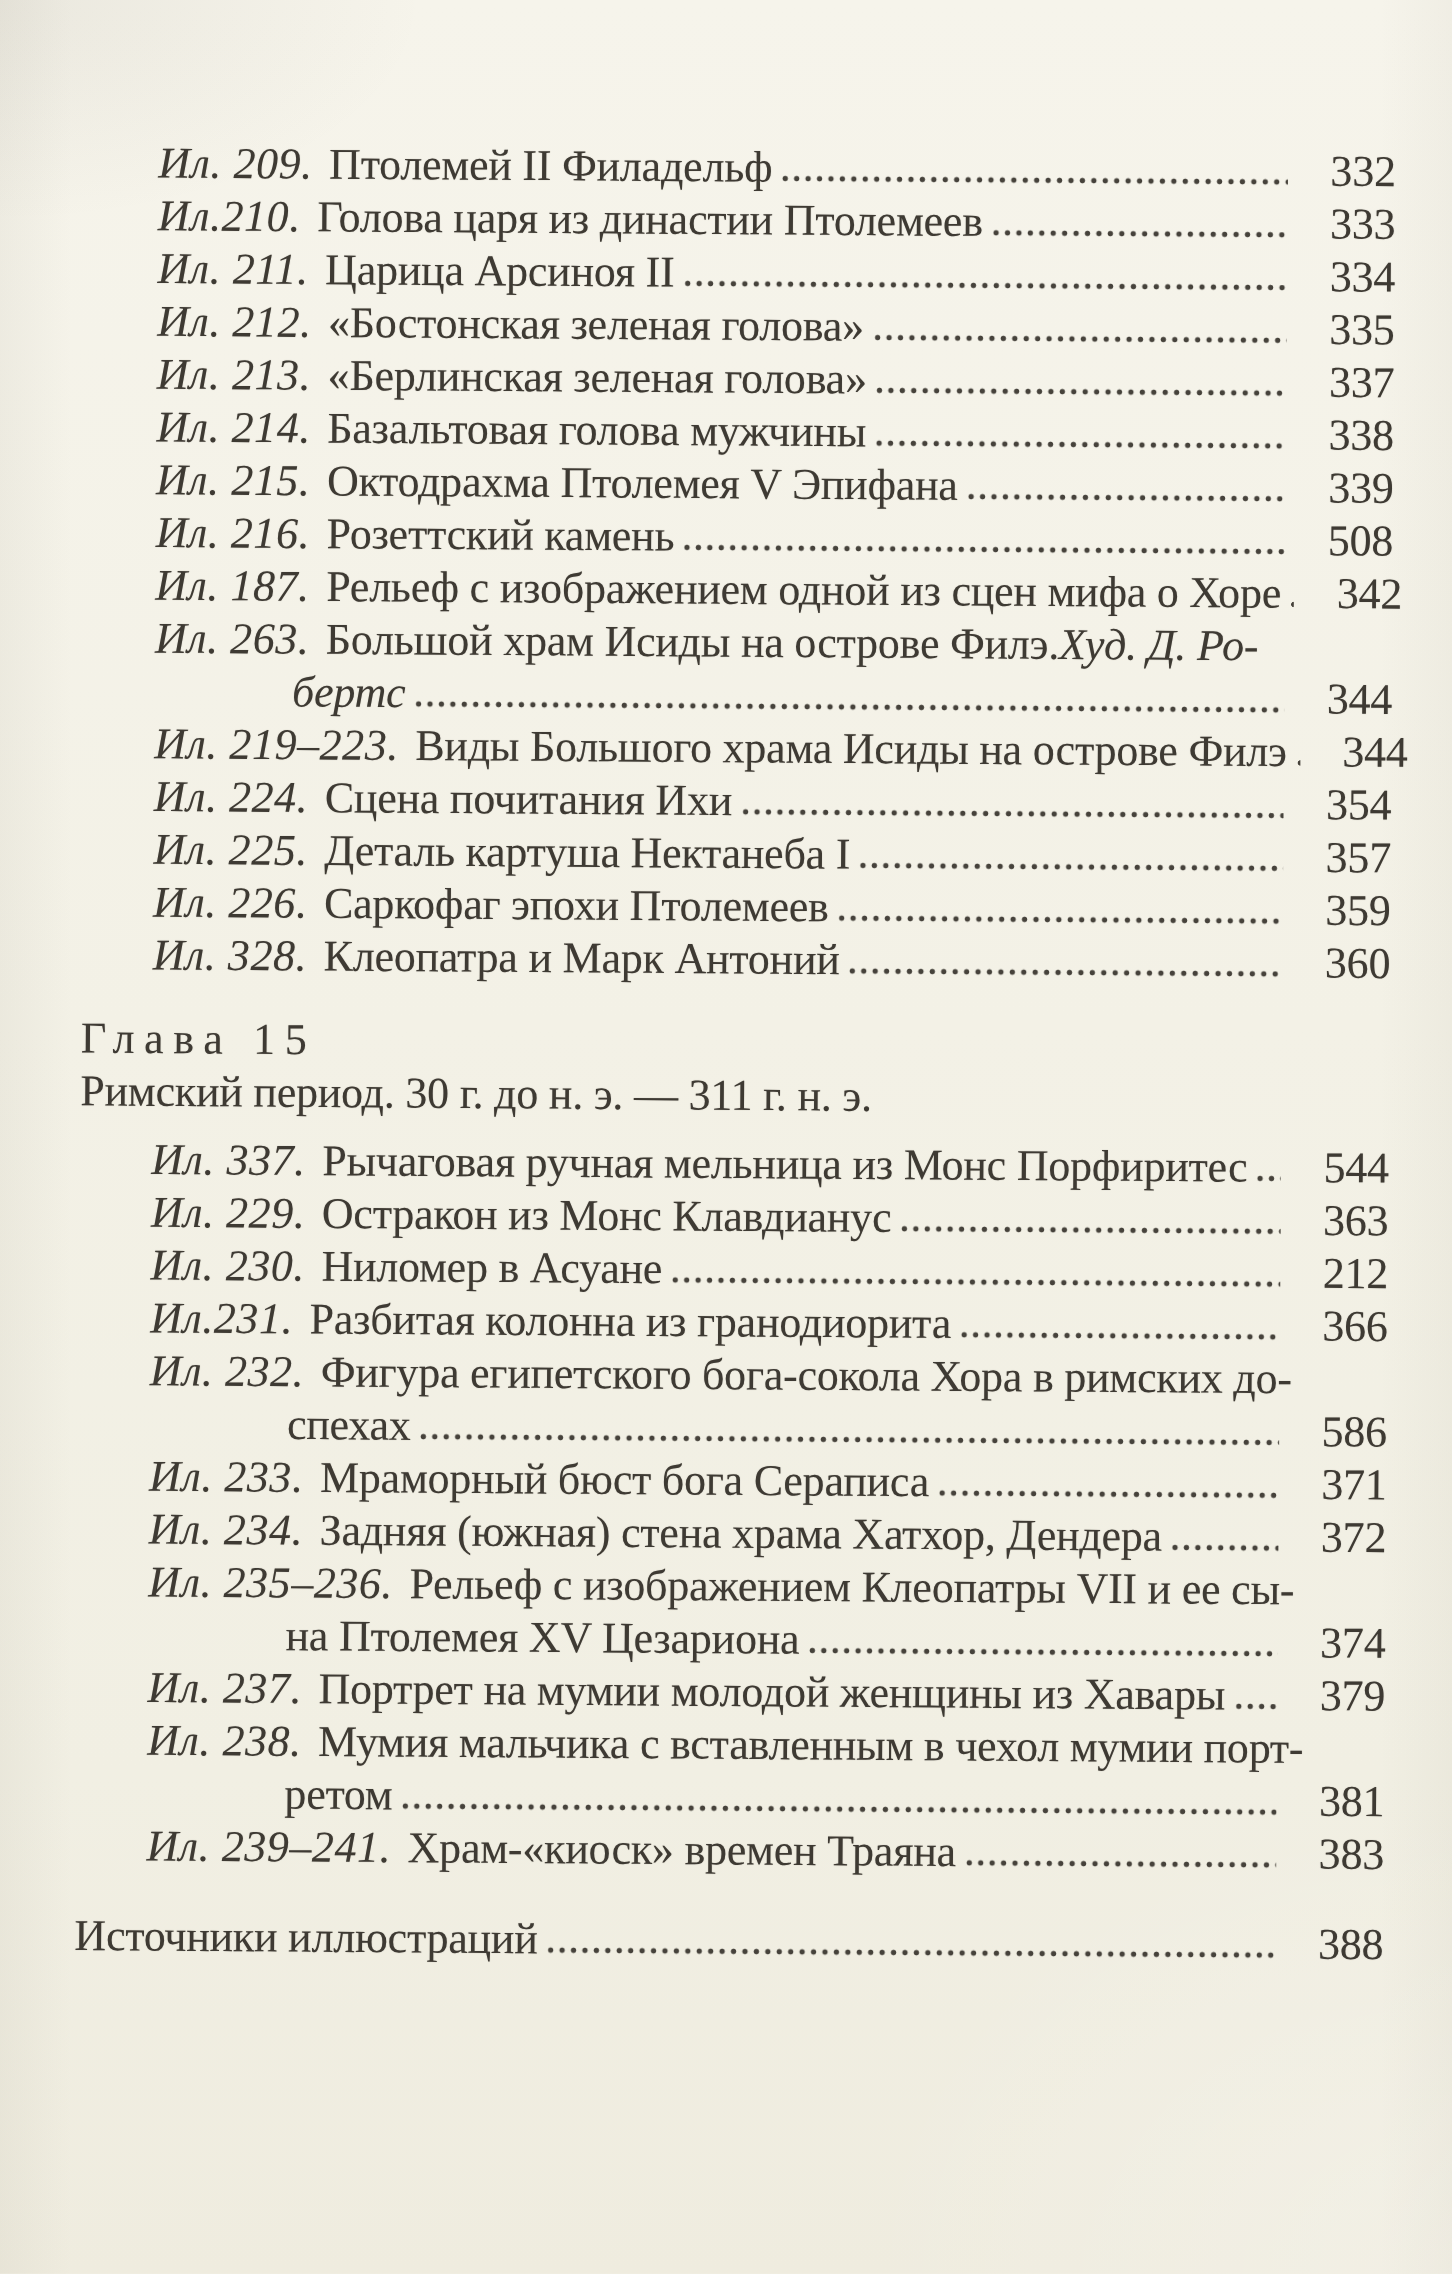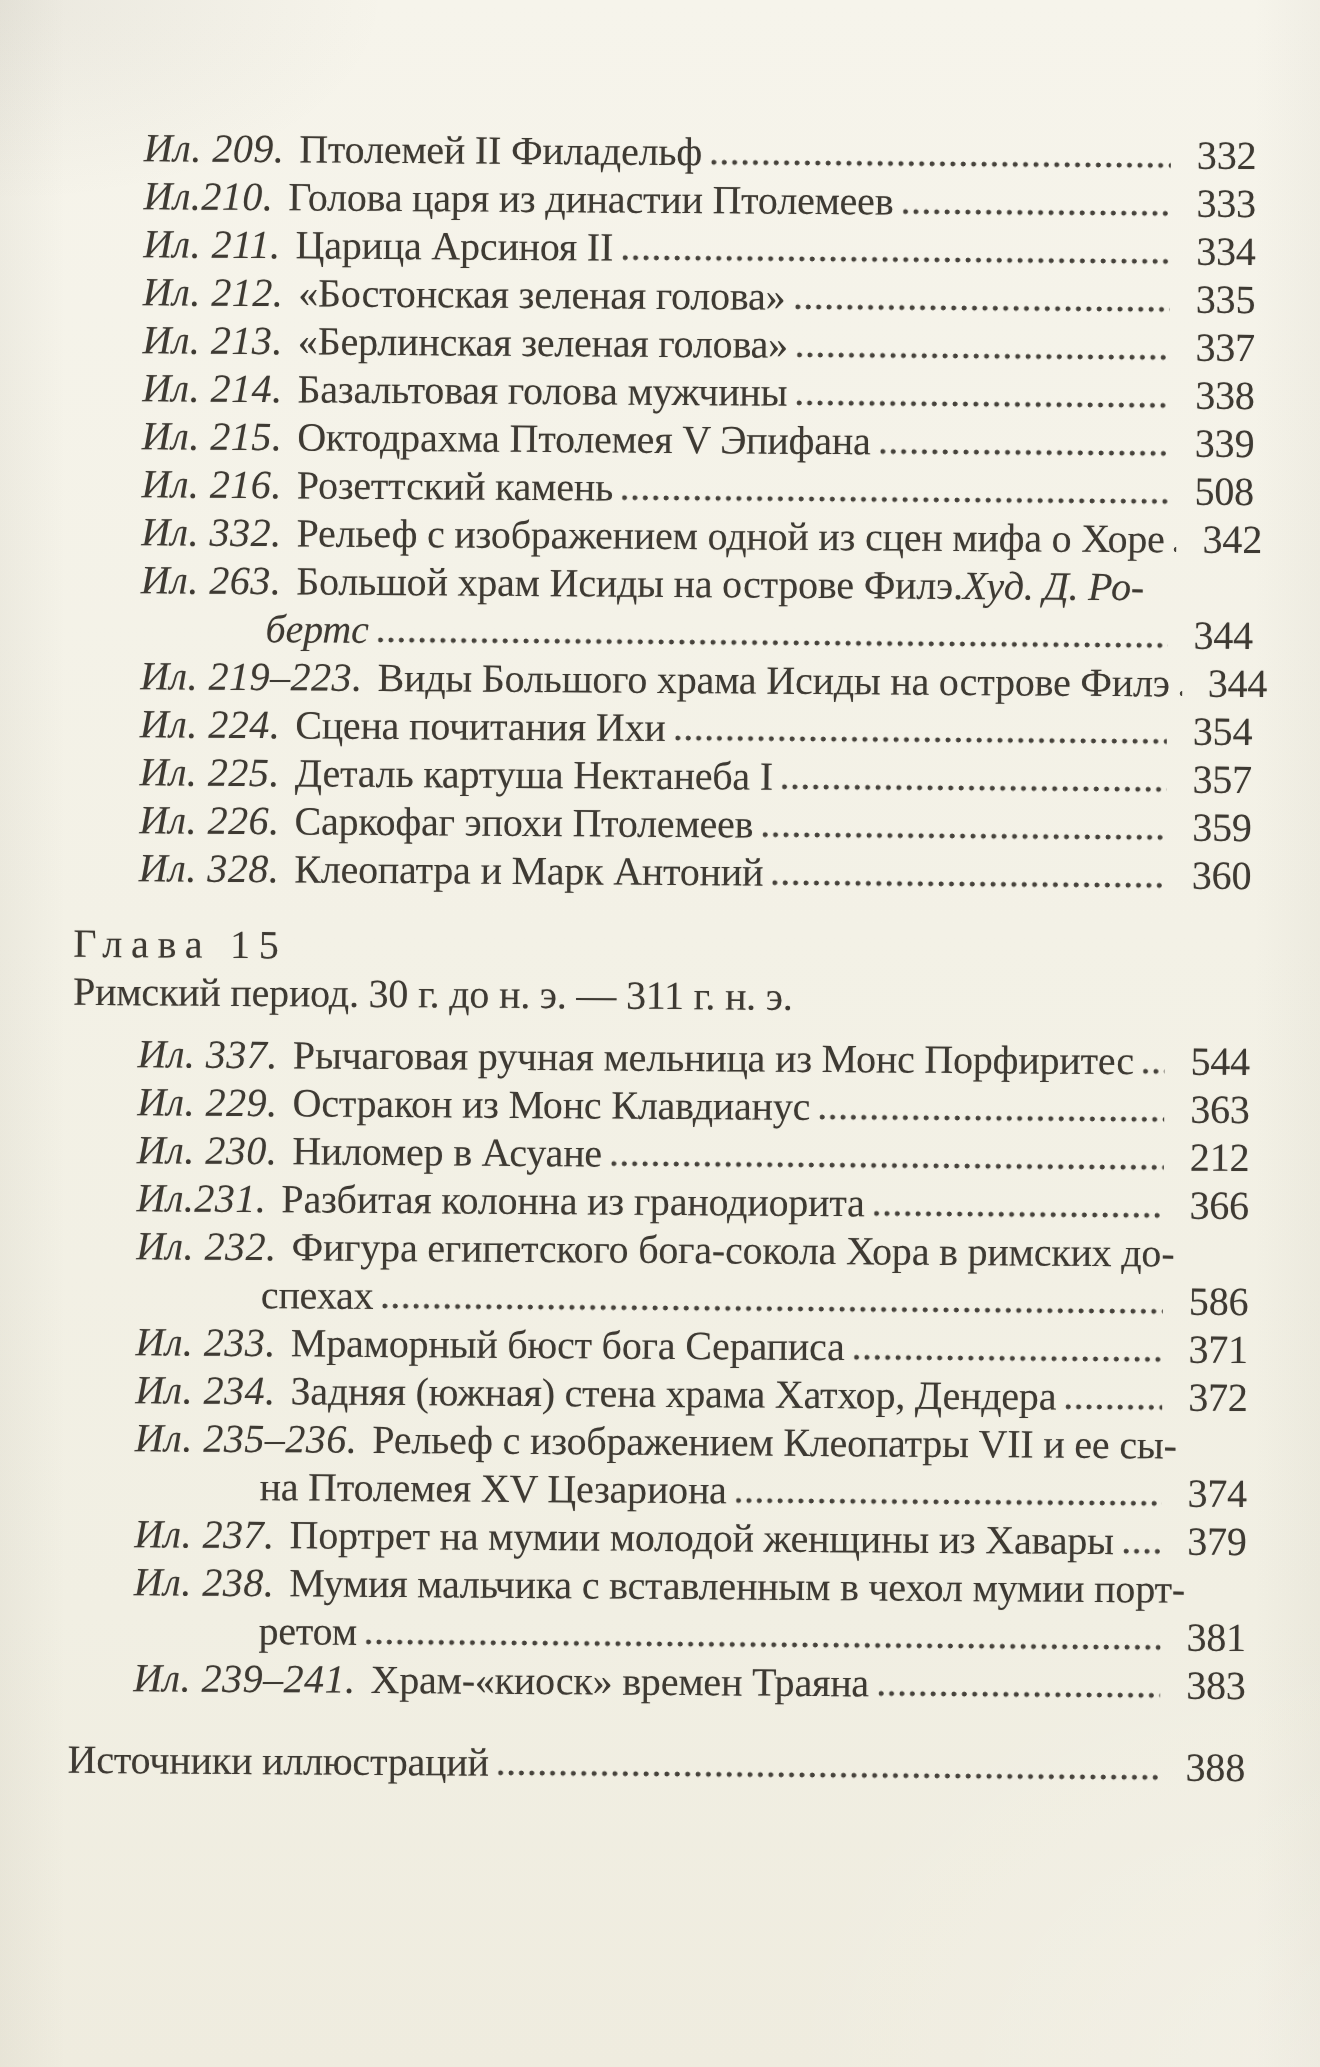--- a/index.html
+++ b/index.html
@@ -66,21 +66,21 @@
     right: 12px;
     top: -6px;
     height: 6px;
     background-image: radial-gradient(circle at 3px 3px, #46423b 2.1px, rgba(70,66,59,0) 2.8px);
     background-size: 10.4px 6px;
     background-repeat: repeat-x;
   }
   .page {
     flex: 0 0 auto;
     min-width: 72px;
-    text-align: left;
+    text-align: right;
     margin-left: 14px;
     font-family: Liberation Serif, serif;
   }
   .chapter { margin-top: 28px; margin-bottom: 14px; }
   .chapter-title { letter-spacing: 0.22em; }
   .footer-row { margin-top: 34px; }
 </style>
 </head>
 <body>
 
@@ -128,21 +128,21 @@
       <span class="leader"></span>
       <span class="page">339</span>
     </div>
     <div class="row entry">
       <span class="label">Ил. 216.</span>
       <span class="t">Розеттский камень</span>
       <span class="leader"></span>
       <span class="page">508</span>
     </div>
     <div class="row entry">
-      <span class="label">Ил. 332.</span>
+      <span class="label">Ил. 187.</span>
       <span class="t">Рельеф с изображением одной из сцен мифа о Хоре</span>
       <span class="leader"></span>
       <span class="page">342</span>
     </div>
     <div class="row entry">
       <span class="label">Ил. 263.</span>
       <span class="t">Большой храм Исиды на острове Филэ. </span>
       <span class="it">Худ. Д. Ро-</span>
     </div>
     <div class="row cont">

